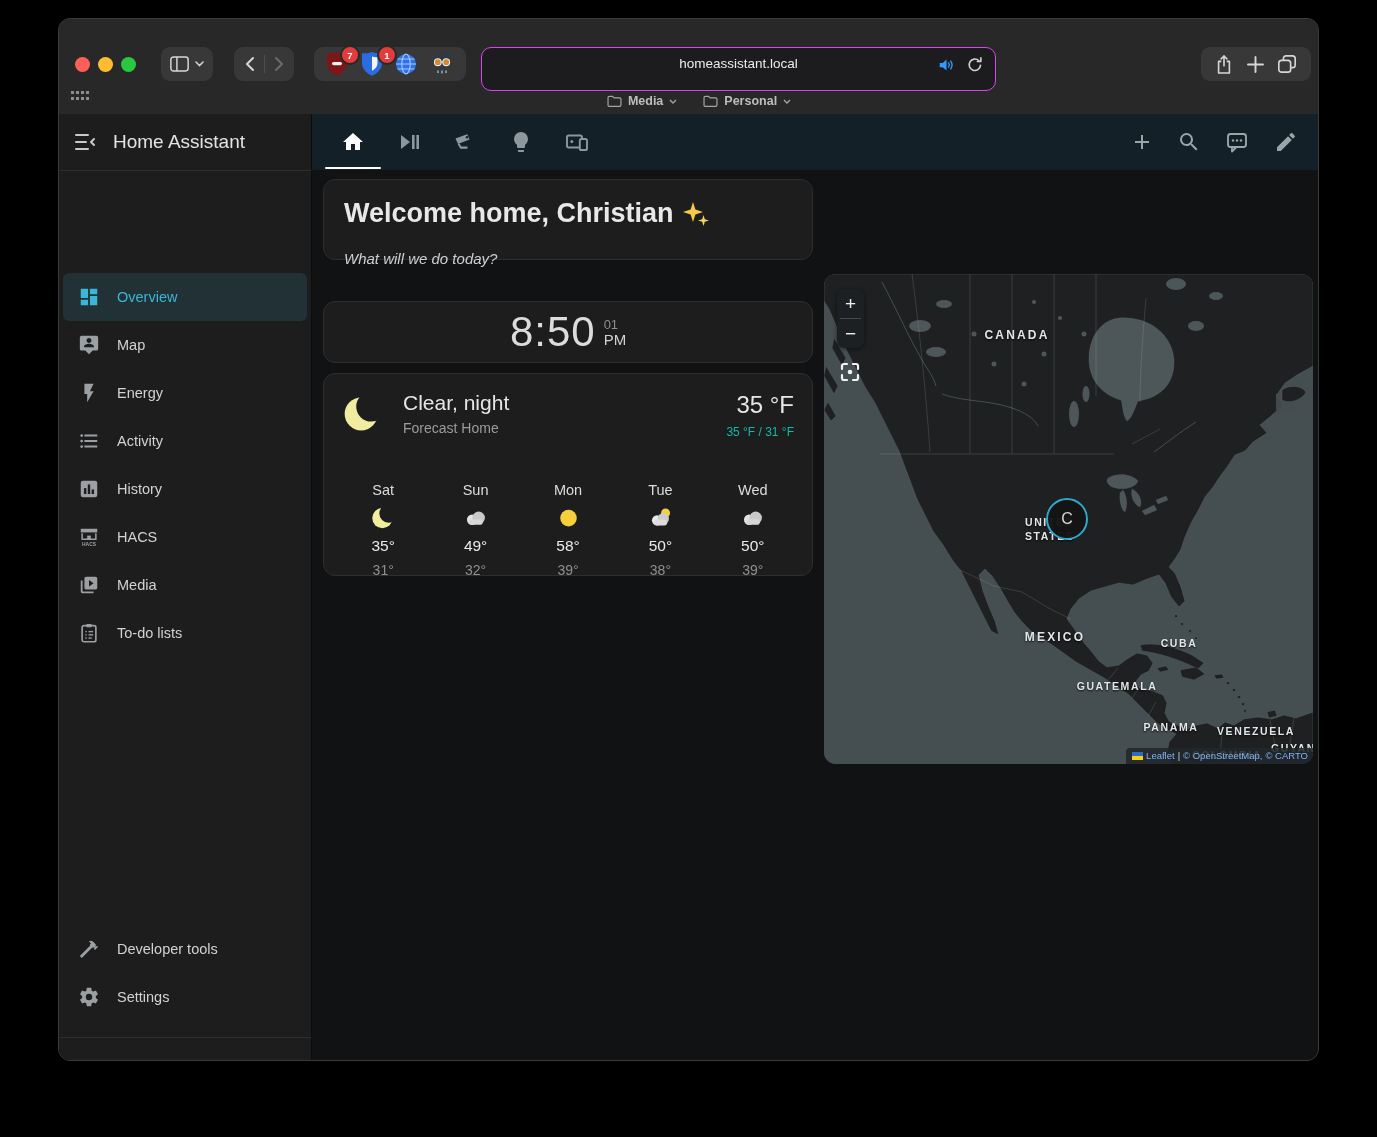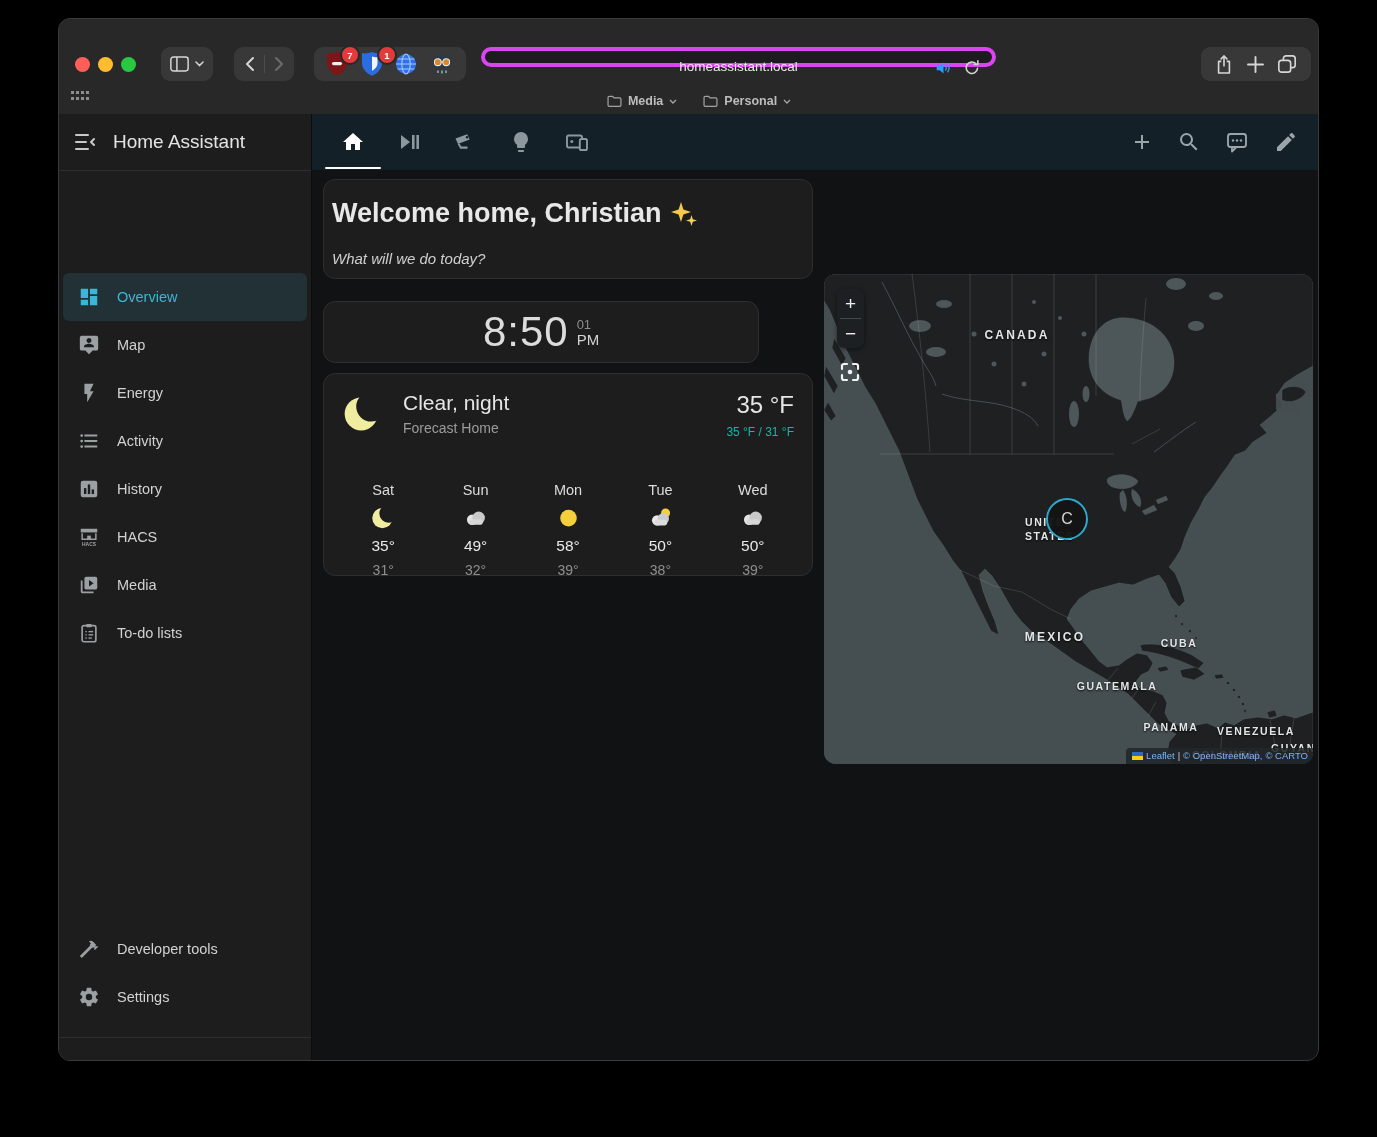--- a/index.html
+++ b/index.html
@@ -2,21 +2,21 @@
 <html><head>
 <meta charset="utf-8">
 <style>
   html,body{margin:0;padding:0;background:#000;width:1377px;height:1137px;font-family:"Liberation Sans",sans-serif;-webkit-font-smoothing:antialiased;}
   .abs{position:absolute;}
   #window{position:absolute;left:58px;top:18px;width:1261px;height:1043px;background:#282828;border:1px solid #3a3a3a;border-radius:12px;overflow:hidden;box-sizing:border-box;}
   
   .titlebar{position:absolute;left:0;top:0;right:0;height:95px;background:#282828;}
   .tl{position:absolute;top:38px;width:15px;height:15px;border-radius:50%;}
   .pill{position:absolute;top:28px;height:34px;background:#383838;border-radius:9px;display:flex;align-items:center;}
-  .urlpill{position:absolute;top:28px;height:20px;background:#1c1c1e;border:4px solid #d946ef;border-radius:10px;box-sizing:border-box;}
+  .urlpill{position:absolute;top:28px;height:44px;background:#1c1c1e;border:1px solid #d946ef;border-radius:10px;box-sizing:border-box;}
   .urltext{position:absolute;left:0;right:0;top:8px;text-align:center;color:#ebebeb;font-size:13.5px;}
   .bmrow{position:absolute;top:70px;left:440px;width:400px;height:24px;display:flex;justify-content:center;gap:26px;align-items:center;}
   .bmitem{display:flex;align-items:center;gap:6px;color:#bdbdbd;font-size:12.5px;font-weight:600;}
   .badge{position:absolute;width:16px;height:16px;border-radius:50%;background:#e23b3b;border:2px solid #282828;color:#fff;font-size:9.5px;font-weight:700;display:flex;align-items:center;justify-content:center;box-sizing:content-box;}
   
   #ha{position:absolute;left:0;top:95px;right:0;bottom:0;background:#111214;}
   #sidebar{position:absolute;left:0;top:0;width:253px;bottom:0;background:#1d1d1d;border-right:1px solid #0c0c0c;box-sizing:border-box;}
   .sb-head{position:absolute;left:0;top:0;right:0;height:56px;border-bottom:1px solid #2e2e2e;}
   .sb-title{position:absolute;left:54px;top:0;height:56px;line-height:56px;color:#e3e3e3;font-size:19px;font-weight:500;}
   .sitem{position:absolute;left:4px;right:4px;height:48px;border-radius:6px;display:flex;align-items:center;padding-left:15px;gap:17px;color:#d2d2d2;cursor:pointer;}
@@ -364,32 +364,32 @@
             </g>
           </svg>
       </div>
       <div class="hicon" style="left:962px">
         <svg width="24" height="24" viewBox="0 0 24 24">
             <path fill="currentColor" d="M3,17.25V21H6.75L17.81,9.94L14.06,6.19L3,17.25M20.71,7.04C21.1,6.65 21.1,6 20.71,5.63L18.37,3.29C18,2.9 17.35,2.9 16.96,3.29L15.13,5.12L18.88,8.87L20.71,7.04Z"></path>
           </svg>
       </div>
     </div>
 
-    <div class="card" style="left:264px;top:65px;width:490px;height:100px;padding:18px 8px">
+    <div class="card" style="left:264px;top:65px;width:490px;height:81px;padding:18px 20px">
       <div class="welcome-title">
         <span>Welcome home, Christian</span>
         <svg width="28" height="28" viewBox="0 0 28 28">
             <path d="M11,2 L13.4,9.6 L21,12 L13.4,14.4 L11,22 L8.6,14.4 L1,12 L8.6,9.6 Z" fill="#f6c84b"></path>
             <path d="M21.5,15 L22.8,19.2 L27,20.5 L22.8,21.8 L21.5,26 L20.2,21.8 L16,20.5 L20.2,19.2 Z" fill="#f3d55c"></path>
           </svg>
       </div>
       <div class="welcome-sub">What will we do today?</div>
     </div>
 
-    <div class="card" style="left:264px;top:187px;width:436px;height:62px">
+    <div class="card" style="left:264px;top:187px;width:490px;height:62px">
       <div class="clock-row">
         <span class="clock-time">8:50</span>
         <span class="clock-col">
           <span class="clock-sec">01</span>
           <span class="clock-mer">PM</span>
         </span>
       </div>
     </div>
 
     <div class="card" style="left:264px;top:259px;width:490px;height:203px">

